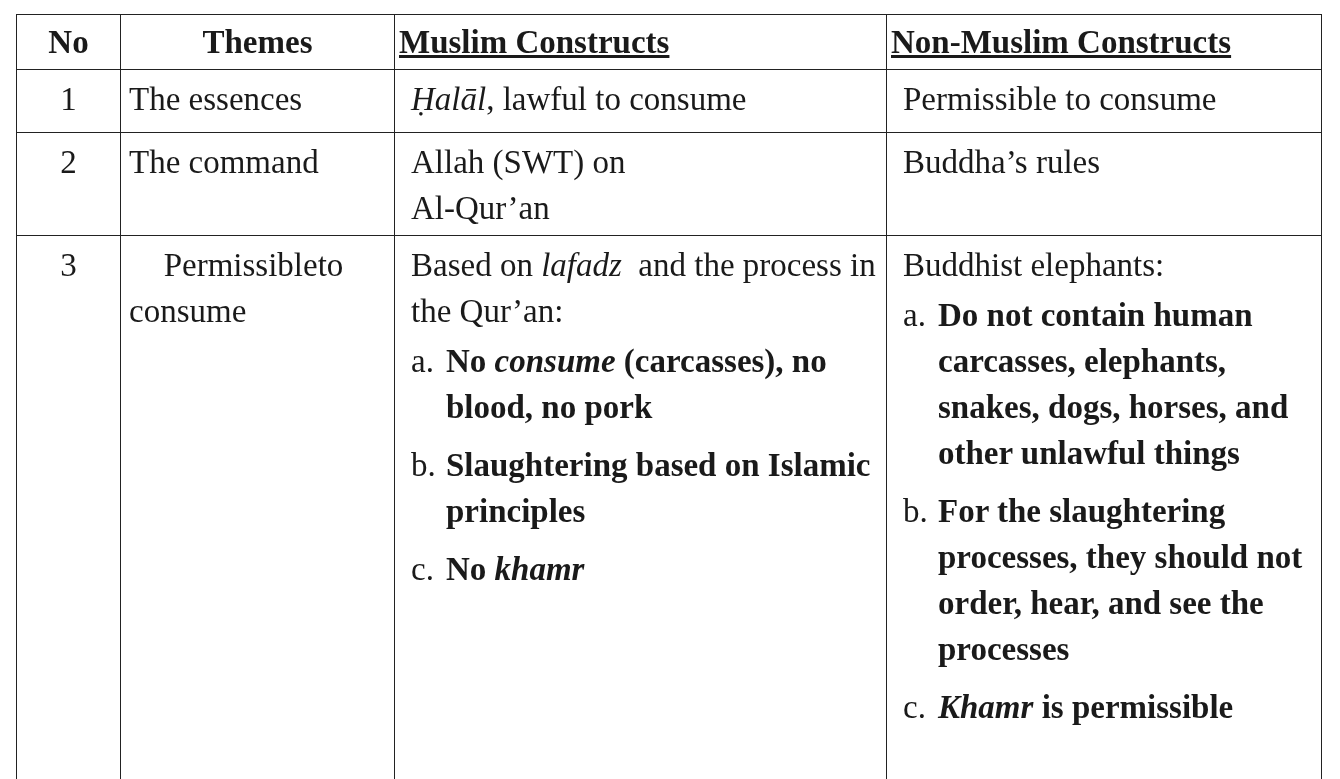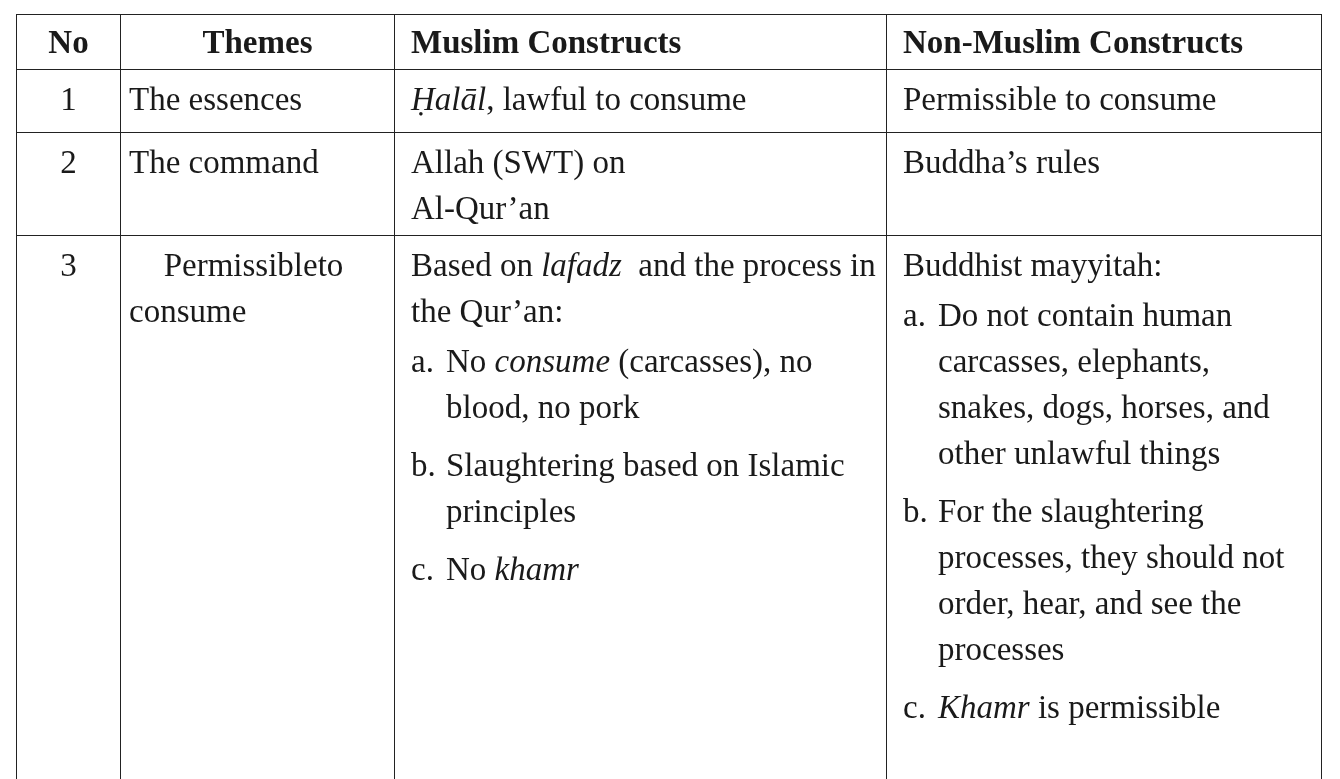--- a/index.html
+++ b/index.html
@@ -4,31 +4,31 @@
 <style>
   html, body { margin: 0; padding: 0; background: #ffffff; }
   body { width: 1340px; height: 779px; overflow: hidden; position: relative;
          font-family: "Liberation Serif", "DejaVu Serif", serif; color: #1a1a1a; }
   table { position: absolute; left: 16px; top: 14px; border-collapse: collapse;
           table-layout: fixed; width: 1305px; }
   td, th { border: 1.5px solid #222; vertical-align: top; font-size: 33px;
            line-height: 46px; padding: 0; }
   th { font-weight: bold; height: 54px; vertical-align: middle; }
   th.c-no, th.c-theme { text-align: center; }
-  th.c-mus, th.c-non { text-align: left; padding-left: 16px; }
+  th.c-mus, th.c-non { text-align: left; padding-left: 4px; text-decoration: underline; }
   td.c-no { text-align: center; padding-top: 6px; }
   td.c-theme { padding: 6px 16px 0 8px; text-align: justify; }
   td.c-mus, td.c-non { padding: 6px 10px 0 16px; margin-left: 28px; }
   tr.r1 td { height: 56px; }
   tr.r2 td { height: 96px; }
   tr.r3 td { height: 546px; }
   .intro { margin: 0 0 4px 0; }
   .item { display: flex; margin: 0 0 12px 0; }
   .item .lbl { flex: 0 0 auto; width: 35px; }
-  .item .txt { flex: 1 1 auto; }
+  .item .txt { flex: 1 1 auto; font-weight: bold; }
   i { font-style: italic; }
 </style>
 </head>
 <body>
 
 <table>
   <colgroup>
     <col style="width:104px">
     <col style="width:274px">
     <col style="width:492px">
@@ -76,21 +76,21 @@
         <div class="item">
           <span class="lbl">b.</span>
           <span class="txt"><span>Slaughtering based on Islamic principles</span></span>
         </div>
         <div class="item">
           <span class="lbl">c.</span>
           <span class="txt"><span>No </span><i>khamr</i></span>
         </div>
       </td>
       <td class="c-non">
-        <div class="intro">Buddhist mayyitah:</div>
+        <div class="intro">Buddhist elephants:</div>
         <div class="item">
           <span class="lbl">a.</span>
           <span class="txt">Do not contain human carcasses, elephants, snakes, dogs, horses, and other unlawful things</span>
         </div>
         <div class="item">
           <span class="lbl">b.</span>
           <span class="txt">For the slaughtering processes, they should not order, hear, and see the processes</span>
         </div>
         <div class="item">
           <span class="lbl">c.</span>

